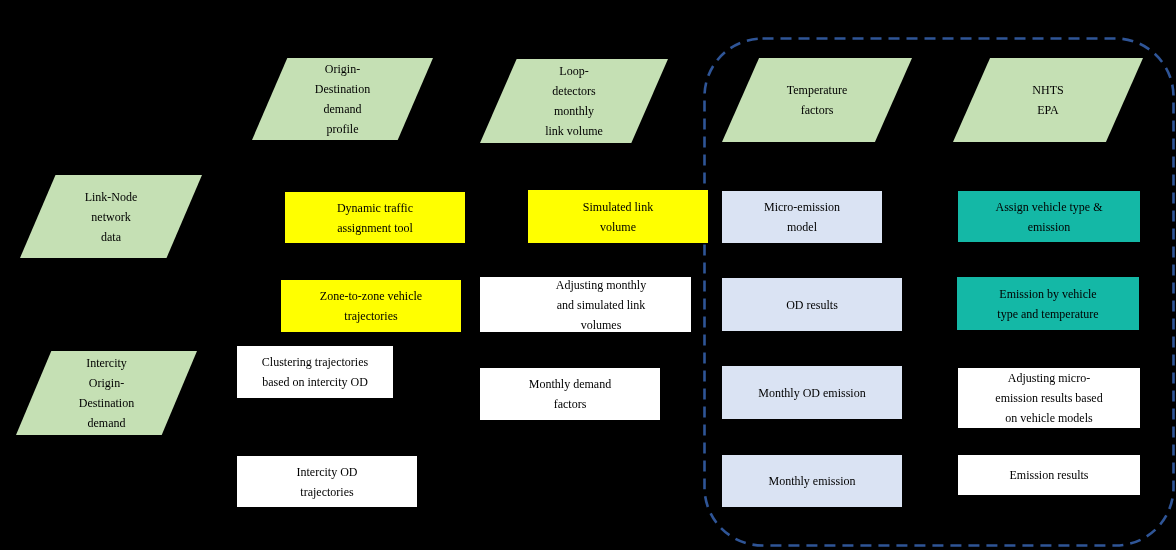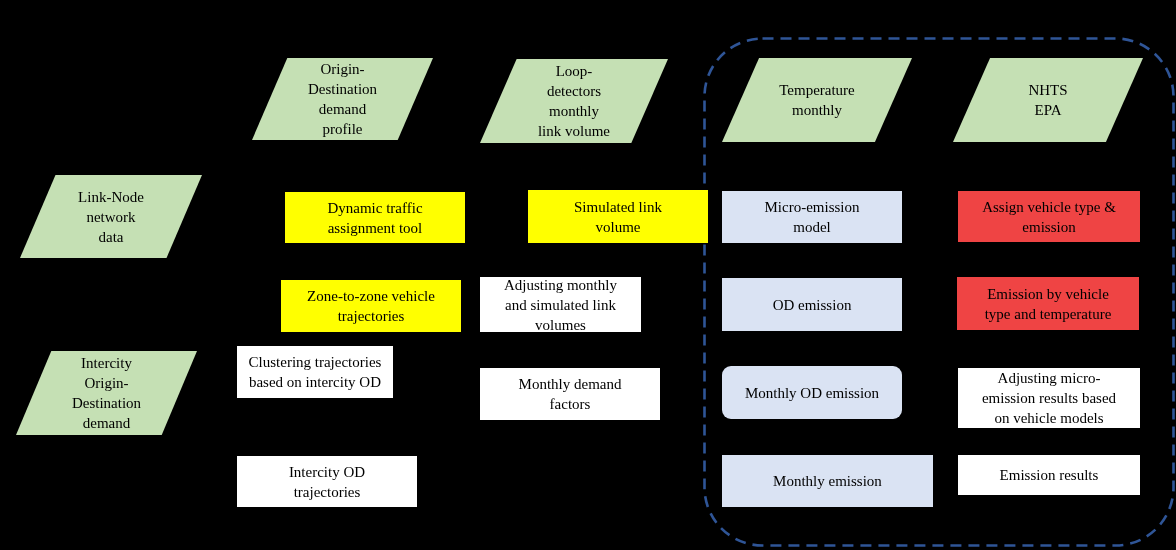--- a/index.html
+++ b/index.html
@@ -10,30 +10,30 @@
     font-family:"Liberation Serif","DejaVu Serif",serif;
     overflow:hidden;
   }
   .node{
     position:absolute;
     display:flex;
     align-items:center;
     justify-content:center;
     text-align:center;
     white-space:pre-line;
-    font-size:15px;
+    font-size:12px;
     line-height:20px;
     color:#000000;
   }
   .par{clip-path:polygon(19.5% 0%, 100% 0%, 80.5% 100%, 0% 100%);}
   .green{background:#c5e0b4;}
   .yellow{background:#ffff00;margin-left:48px;}
   .white{background:#ffffff;}
   .blue{background:#dae3f3;}
-  .gray{background:#ef4444;}
+  .gray{background:#14b8a6;}
   #module-border{position:absolute;left:702px;top:36px;width:474px;height:512px;}
 </style>
 </head>
 <body>
 
 <div id="canvas">
 
   <svg id="module-border" viewBox="0 0 474 512" xmlns="http://www.w3.org/2000/svg">
     <rect x="2.5" y="2.5" width="469" height="507" rx="58" ry="58" fill="none" stroke="#2f5597" stroke-width="2.6" stroke-dasharray="11 7"></rect>
   </svg>
@@ -51,55 +51,55 @@
 Destination
 demand
 profile</div>
 
   <div class="node par green" style="left:480px;top:59px;width:188px;height:84px;">Loop-
 detectors
 monthly
 link volume</div>
 
   <div class="node par green" style="left:722px;top:58px;width:190px;height:84px;">Temperature
-monthly</div>
+factors</div>
 
   <div class="node par green" style="left:953px;top:58px;width:190px;height:84px;">NHTS
 EPA</div>
 
   <div class="node yellow" style="left:237px;top:192px;width:180px;height:51px;">Dynamic traffic
 assignment tool</div>
 
   <div class="node yellow" style="left:233px;top:280px;width:180px;height:52px;">Zone-to-zone vehicle
 trajectories</div>
 
   <div class="node white" style="left:237px;top:346px;width:156px;height:52px;">Clustering trajectories
 based on intercity OD</div>
 
   <div class="node white" style="left:237px;top:456px;width:180px;height:51px;">Intercity OD
 trajectories</div>
 
   <div class="node yellow" style="left:480px;top:190px;width:180px;height:53px;">Simulated link
 volume</div>
 
-  <div class="node white" style="left:480px;top:277px;width:161px;height:55px;">Adjusting monthly
+  <div class="node white" style="left:480px;top:277px;width:180px;height:55px;padding-left:31px;">Adjusting monthly
 and simulated link
 volumes</div>
 
   <div class="node white" style="left:480px;top:368px;width:180px;height:52px;">Monthly demand
 factors</div>
 
-  <div class="node blue" style="left:722px;top:191px;width:180px;height:52px;">Micro-emission
+  <div class="node blue" style="left:722px;top:191px;width:160px;height:52px;">Micro-emission
 model</div>
 
-  <div class="node blue" style="left:722px;top:278px;width:180px;height:53px;">OD emission</div>
+  <div class="node blue" style="left:722px;top:278px;width:180px;height:53px;">OD results</div>
 
-  <div class="node blue" style="left:722px;top:366px;width:180px;height:53px;border-radius:9px;">Monthly OD emission</div>
+  <div class="node blue" style="left:722px;top:366px;width:180px;height:53px;">Monthly OD emission</div>
 
-  <div class="node blue" style="left:722px;top:455px;width:211px;height:52px;">Monthly emission</div>
+  <div class="node blue" style="left:722px;top:455px;width:180px;height:52px;">Monthly emission</div>
 
   <div class="node gray" style="left:958px;top:191px;width:182px;height:51px;">Assign vehicle type &amp;
 emission</div>
 
   <div class="node gray" style="left:957px;top:277px;width:182px;height:53px;">Emission by vehicle
 type and temperature</div>
 
   <div class="node white" style="left:958px;top:368px;width:182px;height:60px;">Adjusting micro-
 emission results based
 on vehicle models</div>

